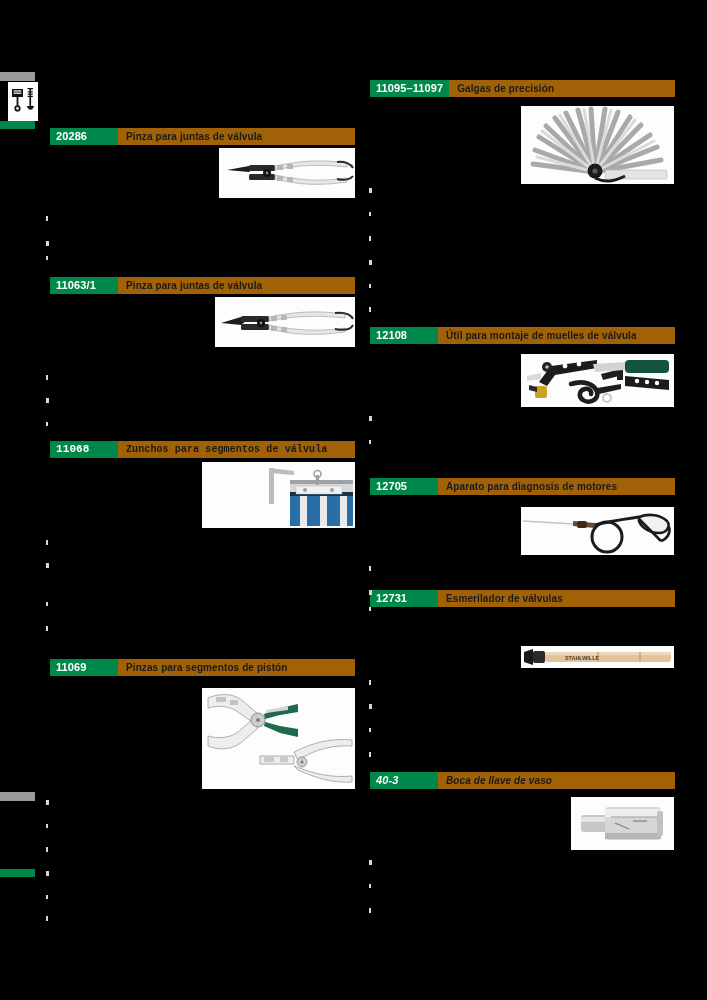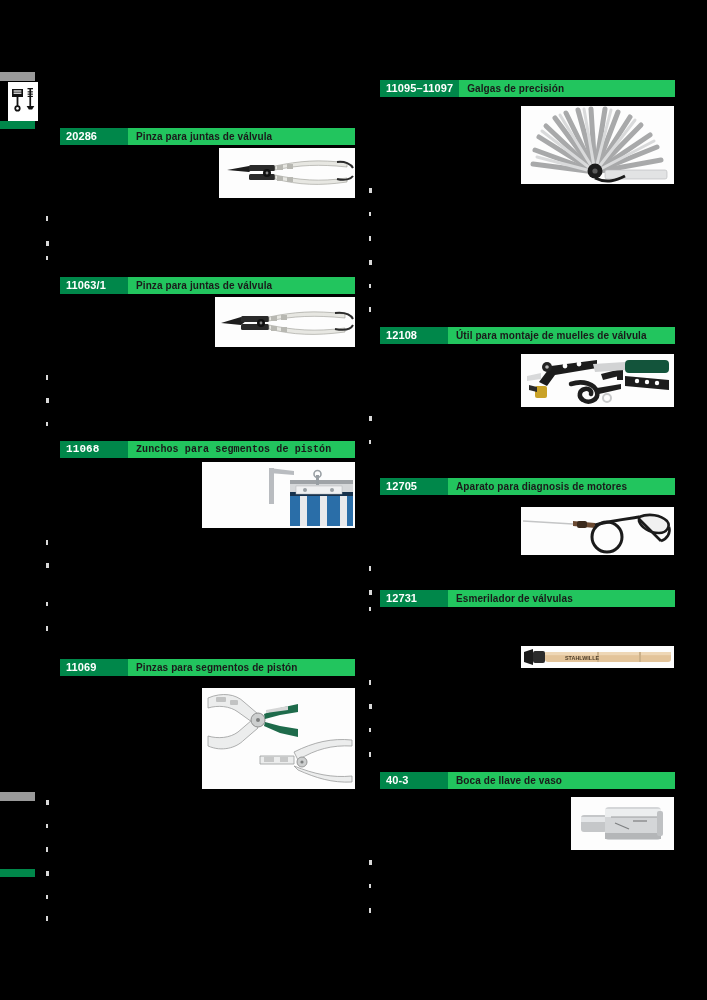--- a/index.html
+++ b/index.html
@@ -22,22 +22,21 @@
     position:absolute;left:8px;top:82px;
     width:30px;height:39px;background:#ffffff;
   }
   .cat-icon svg{display:block;}
 
   
   .product{position:absolute;}
   .prod-head{
     display:flex;align-items:stretch;
     height:17px;
-    background:#22c55e;
-    margin-left:10px;
+    background:#a16207;
   }
   .prod-code{
     background:#00874a;
     color:#ffffff;
     font-size:11px;
     font-weight:bold;
     line-height:17px;
     padding:0 6px;
     min-width:68px;
     box-sizing:border-box;
@@ -146,21 +145,21 @@
       <rect x="56" y="29" width="6" height="5" fill="#b8b8b2"></rect>
       <rect x="66" y="30" width="6" height="5" fill="#b8b8b2"></rect>
       <path d="M120 16 C130 15, 136 18, 138 22" stroke="#2b2b2b" stroke-width="2" fill="none"></path>
       <path d="M120 32 C130 34, 136 32, 138 28" stroke="#2b2b2b" stroke-width="2" fill="none"></path>
     </svg>
   </div>
 
   <div class="product" style="left:50px;top:441px;width:305px;font-family:Liberation Mono, monospace;">
     <div class="prod-head">
       <div class="prod-code">11068</div>
-      <div class="prod-title">Zunchos para segmentos de pistón</div>
+      <div class="prod-title">Zunchos para segmentos de válvula</div>
     </div>
   </div>
   <div class="photo" style="left:202px;top:462px;width:153px;height:66px;">
     <svg viewBox="0 0 153 66" preserveAspectRatio="none">
       <rect width="153" height="66" fill="#fdfdfd"></rect>
 
       <path d="M67 6 L72 6 L72 42 L67 42 Z" fill="#b9bcc0"></path>
       <path d="M67 6 L92 9 L92 13 L67 11 Z" fill="#b9bcc0"></path>
 
       <rect x="88" y="22" width="63" height="8" fill="#d6d8da"></rect>
@@ -320,21 +319,21 @@
       <path d="M3 6 L12 3 L12 19 L3 16 Z" fill="#1b1b1b"></path>
       <rect x="12" y="5" width="12" height="12" rx="2" fill="#2b2b2b"></rect>
       <rect x="24" y="6" width="126" height="10" rx="3" fill="#e3c49a"></rect>
       <rect x="24" y="6" width="126" height="3.2" fill="#eed7b6"></rect>
       <rect x="76" y="6" width="2" height="10" fill="#cbb089"></rect>
       <rect x="118" y="6" width="2" height="10" fill="#cbb089"></rect>
       <text x="44" y="13.6" font-family="Liberation Sans, sans-serif" font-size="5.4" font-weight="bold" fill="#4a3a26">STAHLWILLE</text>
     </svg>
   </div>
 
-  <div class="product" style="left:370px;top:772px;width:305px;">
+  <div class="product" style="left:370px;top:772px;width:305px;font-style:italic;">
     <div class="prod-head">
       <div class="prod-code">40-3</div>
       <div class="prod-title">Boca de llave de vaso</div>
     </div>
   </div>
   <div class="photo" style="left:571px;top:797px;width:103px;height:53px;">
     <svg viewBox="0 0 103 53" preserveAspectRatio="none">
       <rect width="103" height="53" fill="#fdfdfd"></rect>
       <rect x="10" y="18" width="26" height="17" rx="3" fill="#c5c7c9"></rect>
       <rect x="10" y="20" width="26" height="5" fill="#e4e6e8"></rect>

